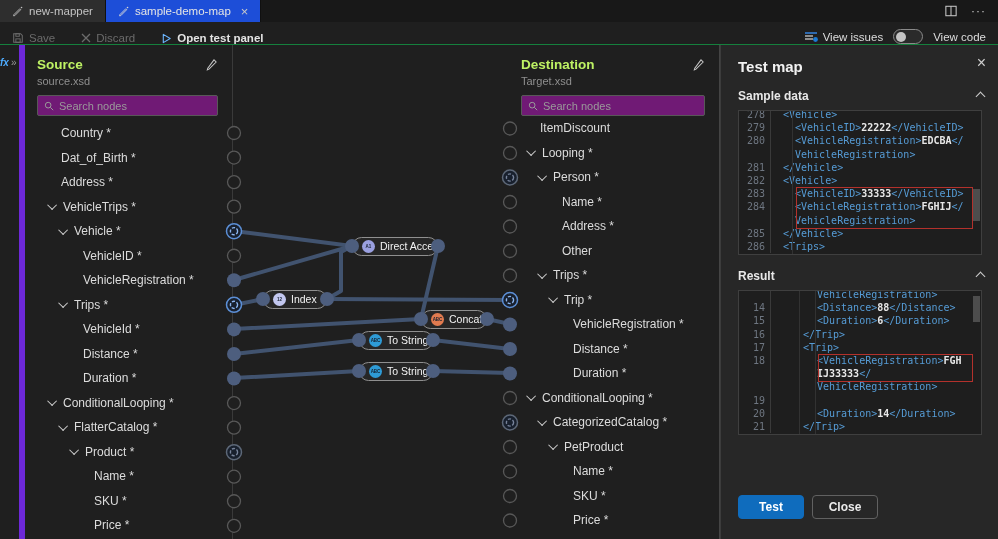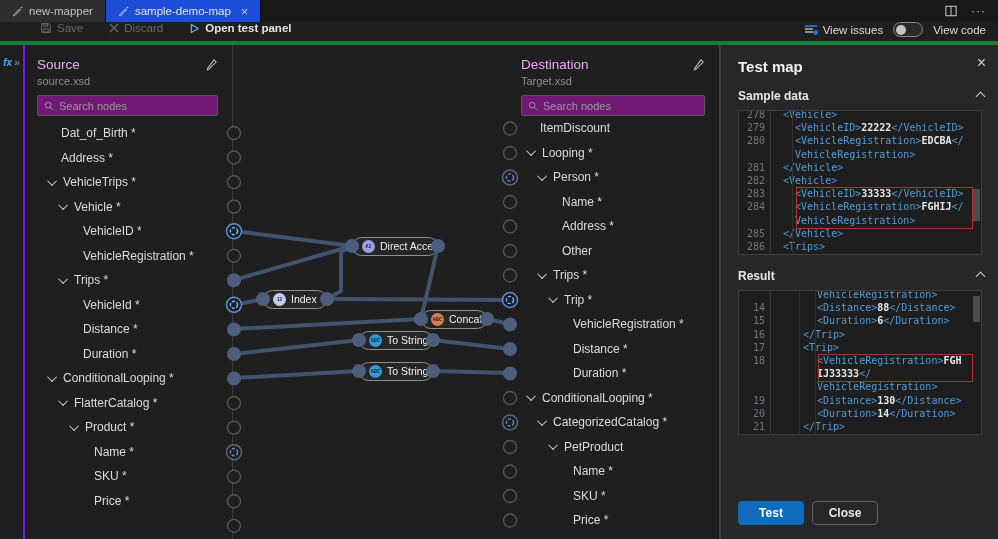--- a/index.html
+++ b/index.html
@@ -11,42 +11,42 @@
   .tabbar{ position:absolute; left:0; top:0; width:100%; height:22px; background:#181818; display:flex; align-items:stretch; }
   .tab{ display:flex; align-items:center; gap:6px; padding:0 12px; font-size:11.5px; color:#c3c3c3; border-right:1px solid #101010; cursor:pointer; }
   .tab.inactive{ background:#2e2e2e; }
   .tab.active{ background:#1d4ed8; color:#e4e4e4; }
   .tab .close{ font-size:13px; color:#c9c9c9; margin-left:4px; line-height:1; }
   .tabbar-right{ margin-left:auto; display:flex; align-items:center; gap:14px; padding-right:12px; color:#c9c9c9; }
   .tabbar-right .more{ font-size:12px; letter-spacing:1px; color:#c9c9c9; }
 
   
   .toolbar{ position:absolute; left:0; top:22px; width:100%; height:23px; background:#1f1f1f;
-            border-bottom:4px solid #15803d; display:flex; align-items:flex-start; font-size:11.5px;padding-left:28px; }
+            border-bottom:1px solid #15803d; display:flex; align-items:flex-end; font-size:11.5px; }
   .tbtn{ display:flex; align-items:center; gap:5px; cursor:pointer; }
   .tbtn.disabled{ color:#6b6b6b; }
   .tbtn.primary{ color:#e3e3e3; font-weight:700; }
   .tb-left{ display:flex; align-items:center; gap:26px; padding-left:12px; }
   .tb-right{ margin-left:auto; display:flex; align-items:center; gap:10px; padding-right:12px; color:#dcdcdc; }
   .toggle{ width:30px; height:15px; border:1px solid #8a8a8a; border-radius:8px; background:#2a2a2a; position:relative; cursor:pointer; }
   .toggle .knob{ position:absolute; left:2px; top:1.5px; width:10px; height:10px; border-radius:50%; background:#c4c4c4; }
 
   
   .main{ position:absolute; left:0; top:45px; width:998px; height:494px; }
 
-  .fxrail{ position:absolute; left:0; top:0; width:25px; height:100%; border-right:2px solid #6d28d9; display:flex; align-items:flex-start; padding-top:12px; justify-content:center; gap:2px; }
+  .fxrail{ position:absolute; left:0; top:0; width:25px; height:100%; border-right:6px solid #6d28d9; display:flex; align-items:flex-start; padding-top:12px; gap:2px; }
   .fxrail .fx{ color:#4daafc; font-style:italic; font-weight:700; font-size:10px; }
   .fxrail .expand{ color:#9a9a9a; font-size:10px; }
 
   .panel{ position:absolute; top:0; height:100%; }
   .panel.src{ left:25px; width:208px; border-right:1px solid #3a3a3a; }
   .panel.dst{ left:509px; width:211px; border-right:1px solid #444; }
   .panel-head{ padding:12px 14px 0 12px; }
   .panel-title-row{ display:flex; align-items:center; justify-content:space-between; }
-  .panel-title{ font-size:13.5px; font-weight:400; color:#f0abfc; }
+  .panel-title{ font-size:13.5px; font-weight:700; color:#bef264; }
   .panel-file{ font-size:11px; color:#8f8f8f; margin-top:3px; }
   .searchbox{ margin-top:8px; height:21px; background:#701a75; border:1px solid #585858; border-radius:2px; display:flex; align-items:center; padding:0 6px; gap:5px; }
   .searchbox input{ flex:1; background:transparent; border:none; outline:none; color:#cfcfcf; font-size:11px; font-family:"Liberation Sans",sans-serif; }
   .searchbox input::placeholder{ color:#9a9a9a; }
 
   .tree{ position:absolute; left:0; right:0; }
   .panel.src .tree{ top:76px; }
   .panel.dst .tree{ top:71px; }
   .trow{ height:24.5px; display:flex; align-items:center; font-size:12px; color:#dcdcdc; cursor:pointer; white-space:nowrap; }
   .chev{ width:7px; height:7px; border-left:1.4px solid #cfcfcf; border-bottom:1.4px solid #cfcfcf; transform:rotate(-45deg) translateY(-2px); margin-right:6px; flex:none; }
@@ -73,21 +73,21 @@
   .codeinner{ margin-top:-6px; padding-top:3px; }
   .cl{ display:flex; height:13.2px; line-height:13.2px; white-space:nowrap; }
   .cl .ln{ width:32px; flex:none; text-align:right; padding-right:5px; color:#6e7681; border-right:1px solid #3a3a3a; }
   .cl .ct{ padding-left:6px; }
   .tok-t{ color:#569cd6; }
   .tok-v{ color:#e8e8e8; font-weight:700; }
   .redbox{ position:absolute; border:1.5px solid #b3312c; pointer-events:none; }
   .guide{ position:absolute; top:0; bottom:0; width:1px; background:#323232; }
   .vthumb{ position:absolute; right:1px; width:7px; background:#4d4d4d; }
 
-  .tp-buttons{ position:absolute; left:17px; bottom:14px; display:flex; gap:8px; }
+  .tp-buttons{ position:absolute; left:17px; bottom:20px; display:flex; gap:8px; }
   .btn{ height:24px; min-width:66px; border-radius:4px; font-size:12px; font-weight:600; display:flex; align-items:center; justify-content:center; cursor:pointer; padding:0 14px; font-family:"Liberation Sans",sans-serif; }
   .btn.primary{ background:#0f6cbd; color:#fff; border:1px solid #0f6cbd; }
   .btn.secondary{ background:transparent; color:#eaeaea; border:1px solid #616161; }
 </style>
 </head>
 <body>
 
 <div class="app">
 
   <div class="tabbar">
@@ -173,20 +173,23 @@
         <div class="panel-file">source.xsd</div>
         <div class="searchbox">
           <svg width="10" height="10" viewBox="0 0 12 12">
               <circle cx="5" cy="5" r="3.4" fill="none" stroke="#9a9a9a" stroke-width="1.2"></circle>
               <line x1="7.6" y1="7.6" x2="11" y2="11" stroke="#9a9a9a" stroke-width="1.2"></line>
             </svg>
           <input placeholder="Search nodes" style="">
         </div>
       </div>
       <div class="tree" id="srcTree">
+          <div class="trow" style="padding-left: 36px;">
+            <span>Country *</span>
+          </div>
           <div class="trow" style="padding-left: 36px;">
             <span>Dat_of_Birth *</span>
           </div>
           <div class="trow" style="padding-left: 36px;">
             <span>Address *</span>
           </div>
           <div class="trow" style="padding-left: 25px;">
             <span class="chev"></span>
             <span>VehicleTrips *</span>
           </div>
@@ -585,21 +588,20 @@
             <div class="cl">
               <span class="ln"></span>
               <span class="ct" style="padding-left: 46px;"><span class="tok-v">IJ33333</span><span class="tok-t">&lt;/</span></span>
             </div>
             <div class="cl">
               <span class="ln"></span>
               <span class="ct" style="padding-left: 46px;"><span class="tok-t">VehicleRegistration&gt;</span></span>
             </div>
             <div class="cl">
               <span class="ln">19</span>
-              <span class="ct" style="padding-left: 46px;"><span class="tok-t">&lt;Distance&gt;</span><span class="tok-v">130</span><span class="tok-t">&lt;/Distance&gt;</span></span>
             </div>
             <div class="cl">
               <span class="ln">20</span>
               <span class="ct" style="padding-left: 46px;"><span class="tok-t">&lt;Duration&gt;</span><span class="tok-v">14</span><span class="tok-t">&lt;/Duration&gt;</span></span>
             </div>
             <div class="cl">
               <span class="ln">21</span>
               <span class="ct" style="padding-left: 32px;"><span class="tok-t">&lt;/Trip&gt;</span></span>
             </div>
           </div>

